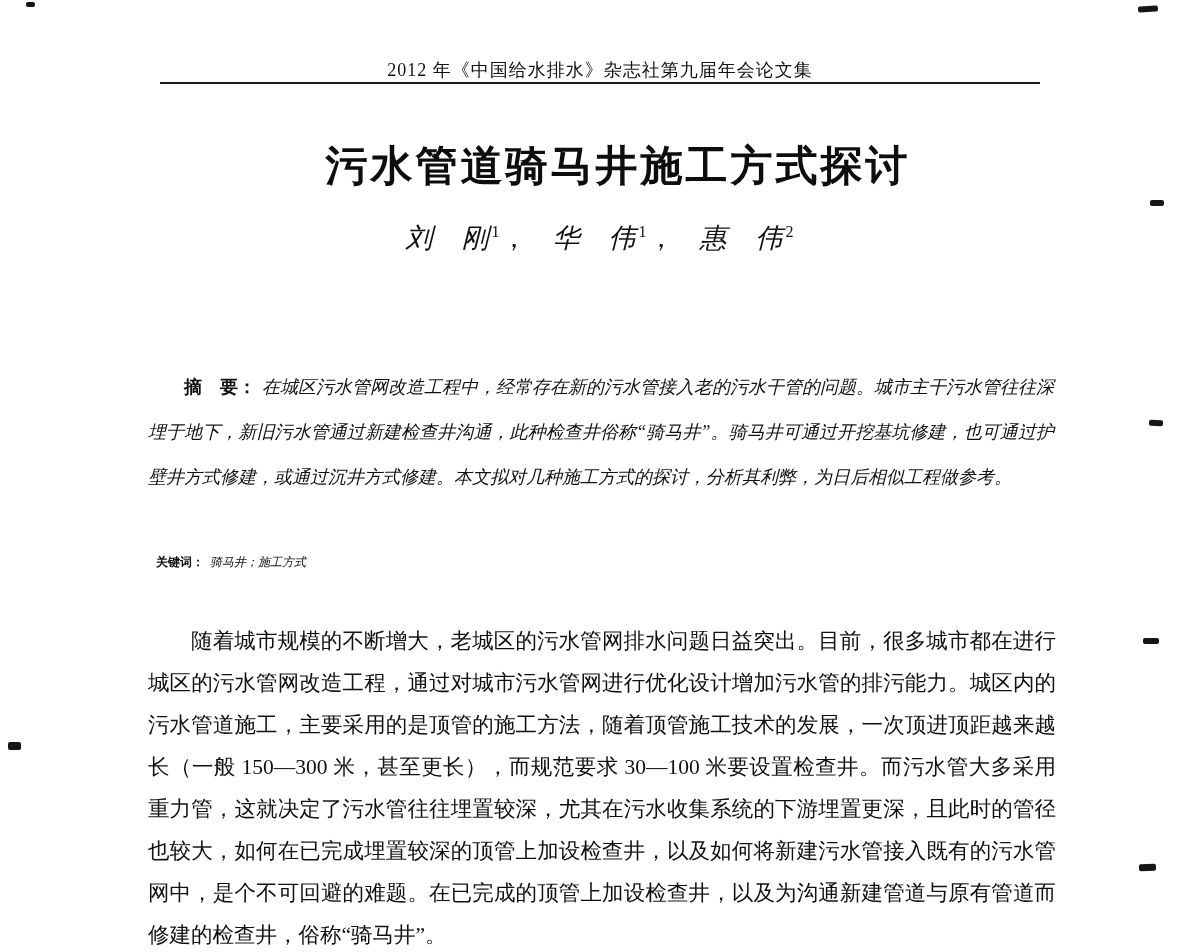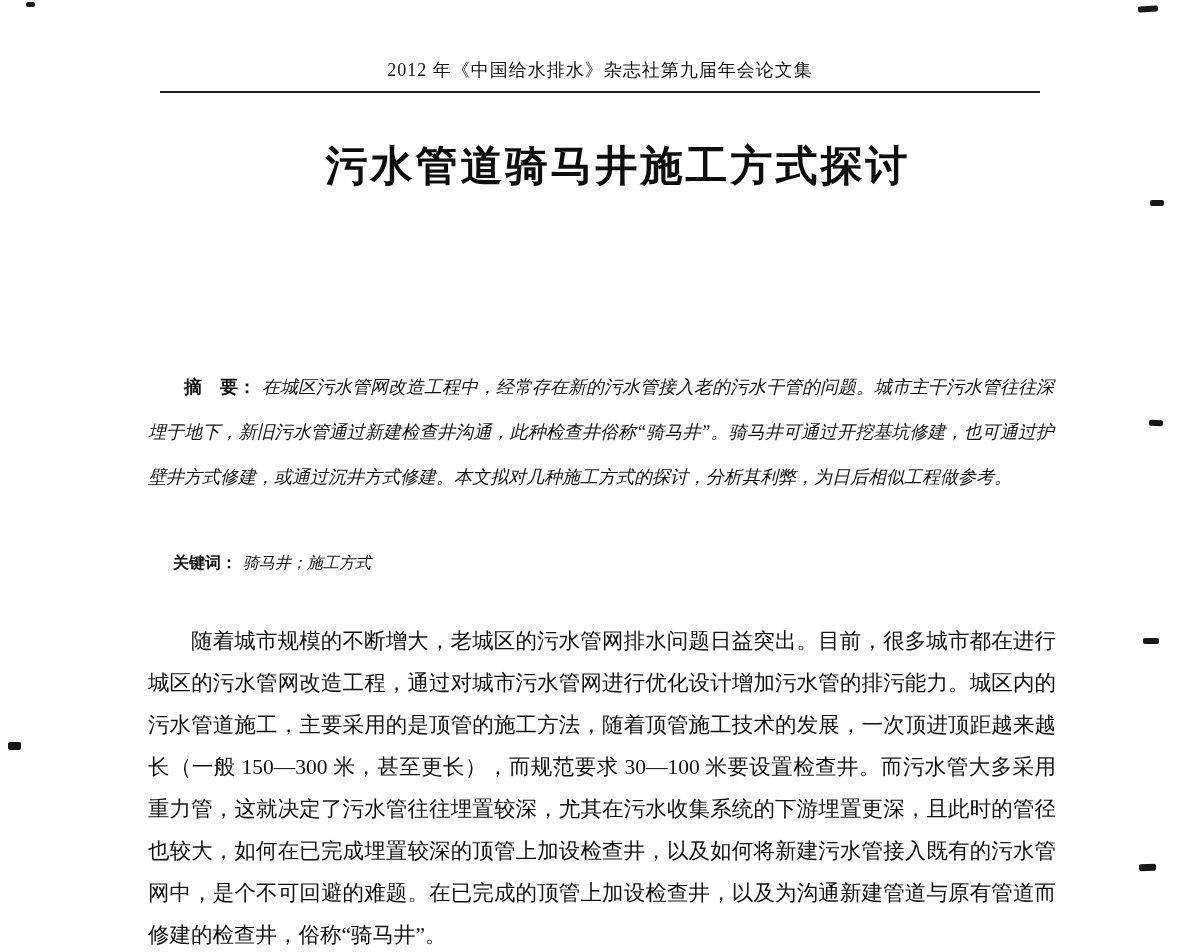--- a/index.html
+++ b/index.html
@@ -21,21 +21,20 @@
 
   
   .header {
     position: absolute;
     left: 160px;
     top: 58px;
     width: 880px;
     text-align: center;
     font-size: 18px;
     letter-spacing: 1px;
-    padding-bottom: 9px;
     border-bottom: 2px solid #1c1c1c;
   }
 
   
   .title {
     position: absolute;
     left: 0;
     right: 0;
     top: 138px;
     margin: 0;
@@ -97,24 +96,24 @@
   .blabel {
     font-style: normal;
     font-weight: 700;
     font-family: "Liberation Sans", "DejaVu Sans", sans-serif;
     margin-right: 6px;
   }
 
   
   .keywords {
     position: absolute;
-    left: 141px;
+    left: 132px;
     width: 906px;
     top: 540px;
-    font-size: 16px;
+    font-size: 12px;
     line-height: 45px;
     text-indent: 2em;
     font-style: italic;
   }
 
   
   .body-par {
     position: absolute;
     left: 148px;
     width: 908px;
@@ -152,20 +151,23 @@
   <div class="artifact a5"></div>
   <div class="artifact a6"></div>
   <div class="artifact a7"></div>
 
   <div class="header">
     <span>2012 年《中国给水排水》杂志社第九届年会论文集</span>
   </div>
 
   <h1 class="title">污水管道骑马井施工方式探讨</h1>
 
+  <div class="authors">
+    <span>刘　刚</span><sup>1</sup><span class="sep">，</span><span>华　伟</span><sup>1</sup><span class="sep">，</span><span>惠　伟</span><sup>2</sup>
+  </div>
 
 
   <p class="abstract">
     <span class="blabel">摘　要：</span><span>在城区污水管网改造工程中，经常存在新的污水管接入老的污水干管的问题。城市主干污水管往往深埋于地下，新旧污水管通过新建检查井沟通，此种检查井俗称“骑马井”。骑马井可通过开挖基坑修建，也可通过护壁井方式修建，或通过沉井方式修建。本文拟对几种施工方式的探讨，分析其利弊，为日后相似工程做参考。</span>
   </p>
 
   <p class="keywords">
     <span class="blabel">关键词：</span><span>骑马井；施工方式</span>
   </p>
 

